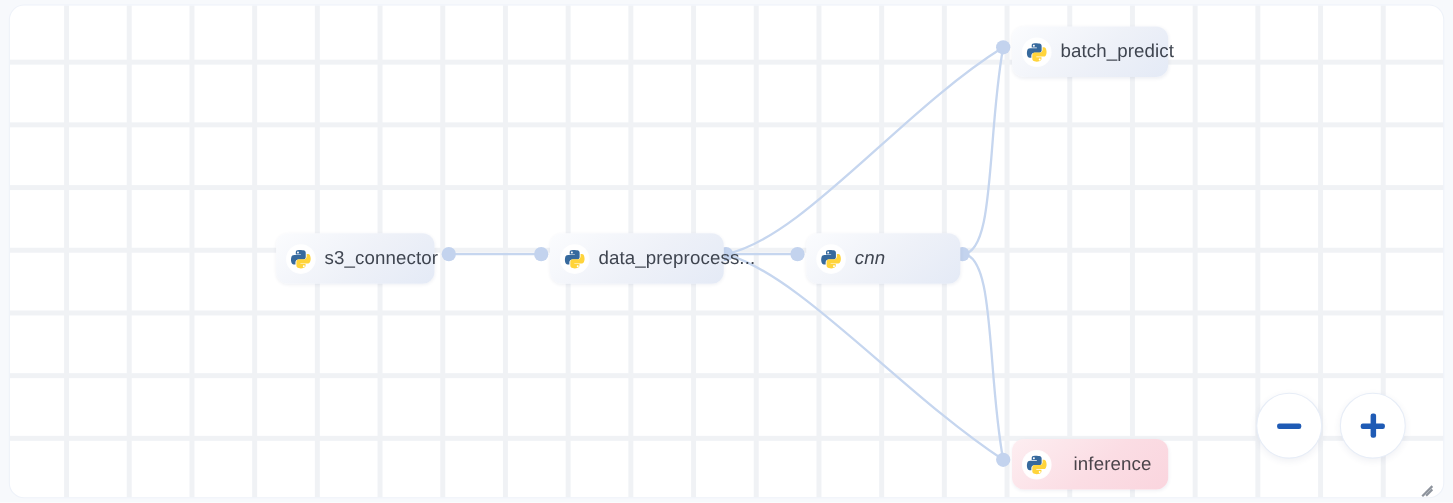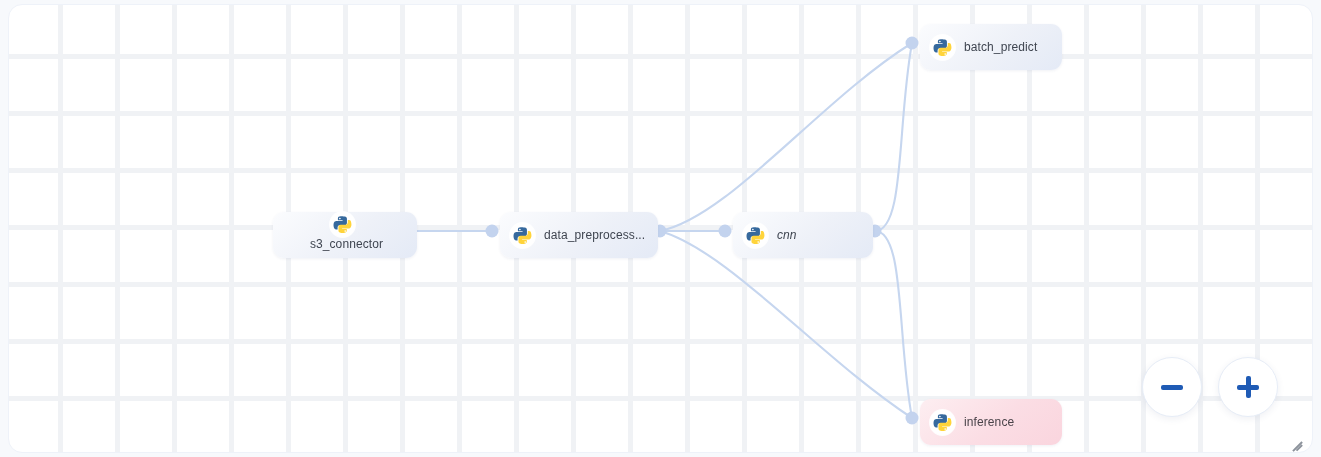--- a/index.html
+++ b/index.html
@@ -64,23 +64,24 @@
     height: 46px;
     border-radius: 11px;
     padding: 0 16px 0 10px;
     box-sizing: border-box;
     background: linear-gradient(140deg, #fbfcfe 0%, #eef1f8 55%, #e4eaf6 100%);
     box-shadow: 0 1px 3px rgba(40,60,110,0.07);
     white-space: nowrap;
   }
   .node.error {
     background: linear-gradient(140deg, #fdeef1 0%, #fbdde4 55%, #fad5de 100%);
+    gap: 12px;
   }
   .node-label {
-    font-size: 12px;
+    font-size: 17px;
     color: #3f4550;
     letter-spacing: .1px;
     margin-left: 9px;
   }
   .node.error .node-label { color: #4a444a; }
 
   .pyicon {
     width: 25px;
     height: 25px;
     border-radius: 50%;
@@ -178,21 +179,21 @@
     </svg>
 
     <div class="port" style="left:399px; top:226px;"></div>
     <div class="port" style="left:483px; top:226px;"></div>
     <div class="port" style="left:651px; top:226px;"></div>
     <div class="port" style="left:716px; top:226px;"></div>
     <div class="port" style="left:866px; top:226px;"></div>
     <div class="port" style="left:903px; top:38px;"></div>
     <div class="port" style="left:903px; top:413px;"></div>
 
-    <div class="node" style="left:264px; top:207px; width:144px;flex-direction:column;">
+    <div class="node" style="left:242px; top:207px; width:144px;">
       <span class="pyicon">
         <svg width="19" height="19" viewBox="0 0 24 24">
           <path fill="#36699d" d="M11.9 1.6c-1.5 0-2.8.13-3.8.38-1.6.4-1.9 1.2-1.9 2.7v2h5.9v.8H4.3c-1.5 0-2.9.9-3.3 2.7-.45 2-.47 3.2 0 5.3.4 1.6 1.3 2.7 2.8 2.7h2v-2.4c0-1.7 1.5-3.2 3.3-3.2h5.9c1.5 0 2.6-1.2 2.6-2.6V4.7c0-1.4-1.2-2.5-2.6-2.7-.9-.15-1.9-.25-2.8-.4h-.3zM8.7 3.4c.6 0 1.1.5 1.1 1.1 0 .6-.5 1.1-1.1 1.1-.6 0-1.1-.5-1.1-1.1 0-.6.5-1.1 1.1-1.1z"></path>
           <path fill="#ffd43b" d="M18.7 6.7v2.3c0 1.8-1.5 3.3-3.3 3.3H9.5c-1.4 0-2.6 1.2-2.6 2.6v4.9c0 1.4 1.2 2.2 2.6 2.6 1.7.5 3.3.6 5.3 0 1.3-.4 2.6-1.1 2.6-2.6v-2h-5.9v-.8h8.8c1.5 0 2.1-1.1 2.6-2.7.55-1.7.5-3.3 0-5.3-.35-1.6-1.1-2.7-2.6-2.7h-1.6zm-3.3 12.5c.6 0 1.1.5 1.1 1.1 0 .6-.5 1.1-1.1 1.1-.6 0-1.1-.5-1.1-1.1 0-.6.5-1.1 1.1-1.1z"></path>
         </svg>
       </span>
       <span class="node-label">s3_connector</span>
     </div>
 
     <div class="node" style="left:491px; top:207px; width:158px;text-align:center;">

